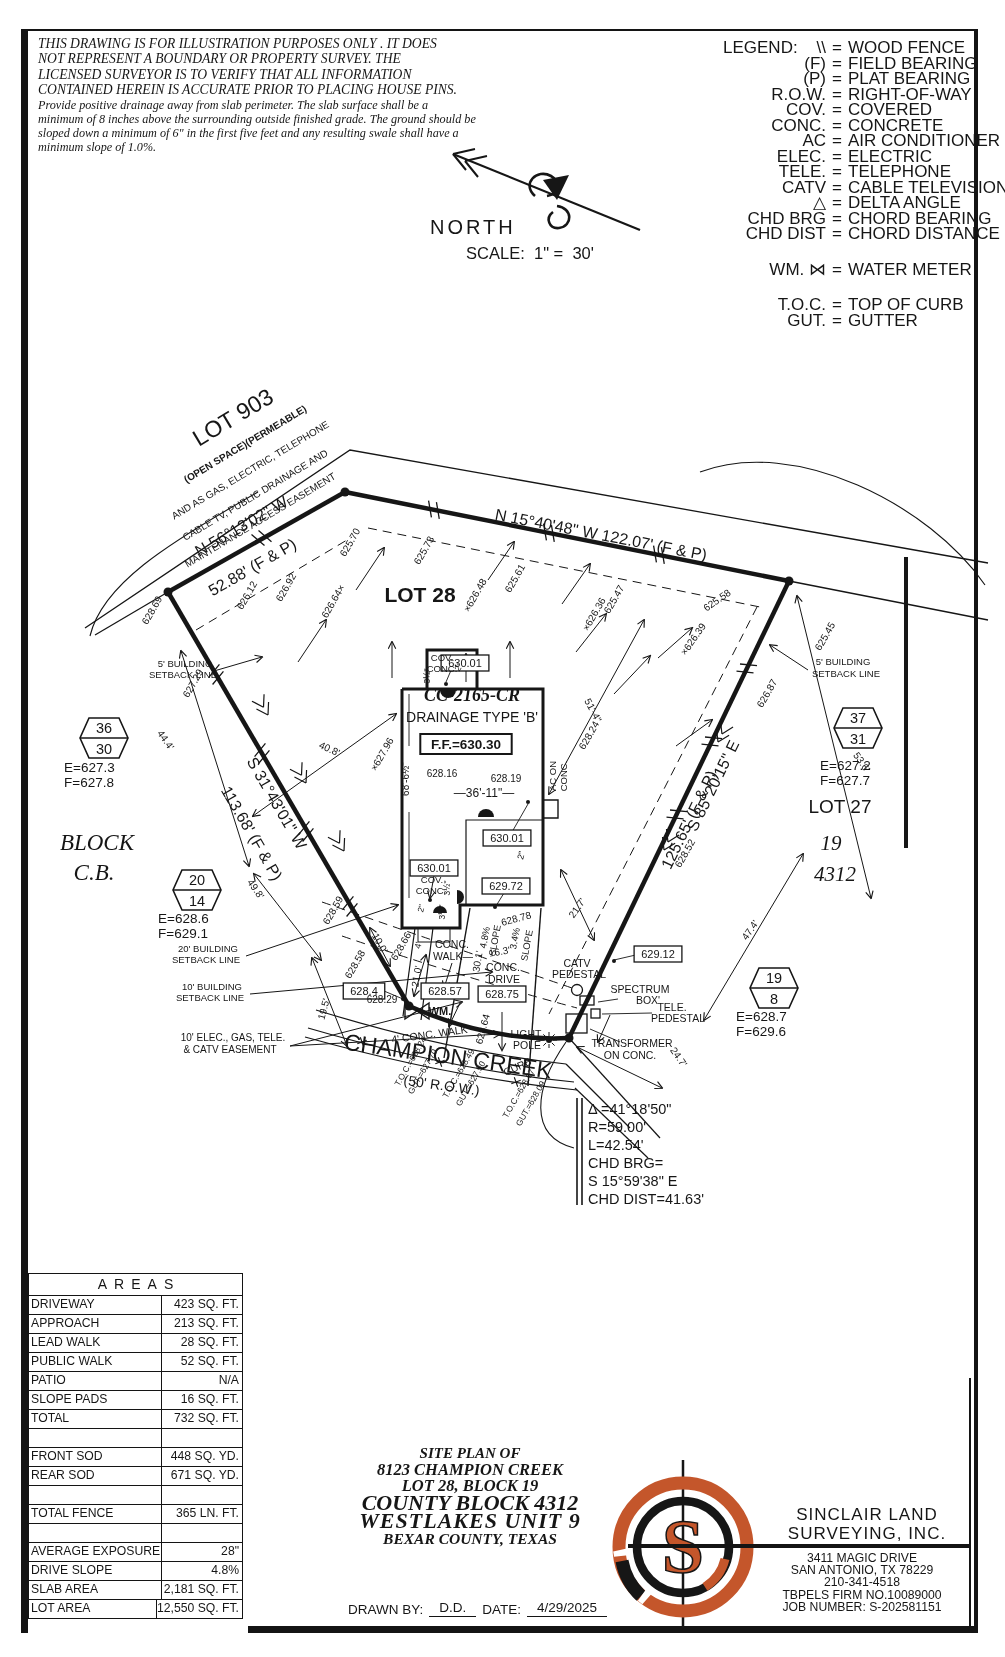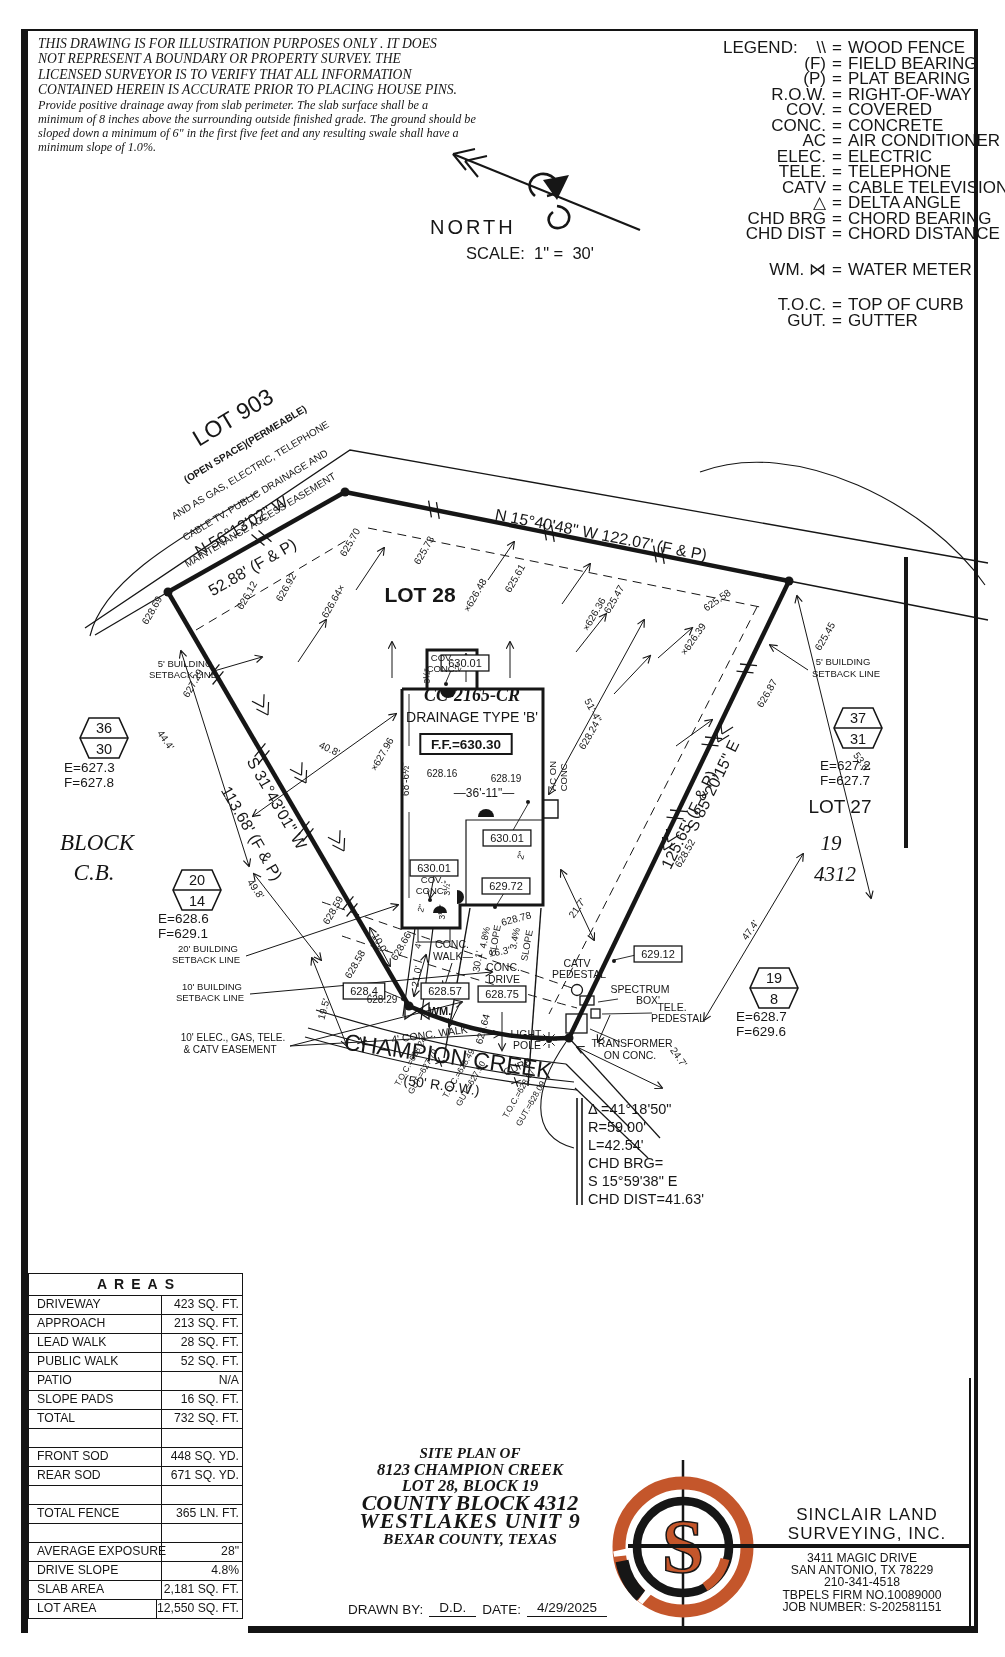--- a/index.html
+++ b/index.html
@@ -11,23 +11,23 @@
   .dt{font:italic 13.6px/15.4px "Liberation Serif",serif;white-space:nowrap}
   .db{font:italic 12.2px/14.0px "Liberation Serif",serif;white-space:nowrap}
   .legend{font-size:17px;line-height:15.5px;white-space:nowrap}
   .lrow{display:flex}
   .lrow.gap{margin-top:20px}
   .lsym{width:82px;text-align:right;white-space:pre}
   .leq{width:22px;text-align:center}
   .northlbl{letter-spacing:3px;font-size:20px;text-align:left}
   .scalelbl{font-size:16.5px;text-align:center;white-space:pre}
   .areas{position:absolute;border:1.6px solid #141414;width:215px;background:#fff}
-  .atitle{height:21px;line-height:21px;text-align:center;font-weight:bold;font-size:14px;letter-spacing:7px;padding-left:7px}
+  .atitle{height:21px;line-height:21px;text-align:center;font-weight:normal;font-size:14px;letter-spacing:7px;padding-left:7px}
   .arow{display:flex;height:19px;border-top:1.2px solid #141414;font-size:12.2px;line-height:17.5px}
-  .alabel{width:132px;padding-left:8px;white-space:nowrap}
+  .alabel{width:132px;padding-left:2px;white-space:nowrap}
   .avalue{flex:1;border-left:1.2px solid #141414;text-align:right;padding-right:3px;white-space:nowrap}
   .tb{position:absolute;text-align:center;font-family:Liberation Serif, serif;font-style:italic;font-weight:bold;white-space:nowrap}
   .tb .l0{font-size:15px;line-height:16px}
   .tb .l1{font-size:16.5px;line-height:17px}
   .tb .l2{font-size:16.5px;line-height:16.5px}
   .tb .l3{font-size:22px;line-height:16.5px}
   .tb .l4{font-size:22px;line-height:19.5px;letter-spacing:1px}
   .tb .l5{font-size:15.5px;line-height:16.5px}
   .drawnby{position:absolute;display:flex;align-items:flex-end;font-size:13.5px;white-space:pre}
   .dbu{border-bottom:1.8px solid #141414;padding:0 10px 1px 10px;margin:0 6px}

